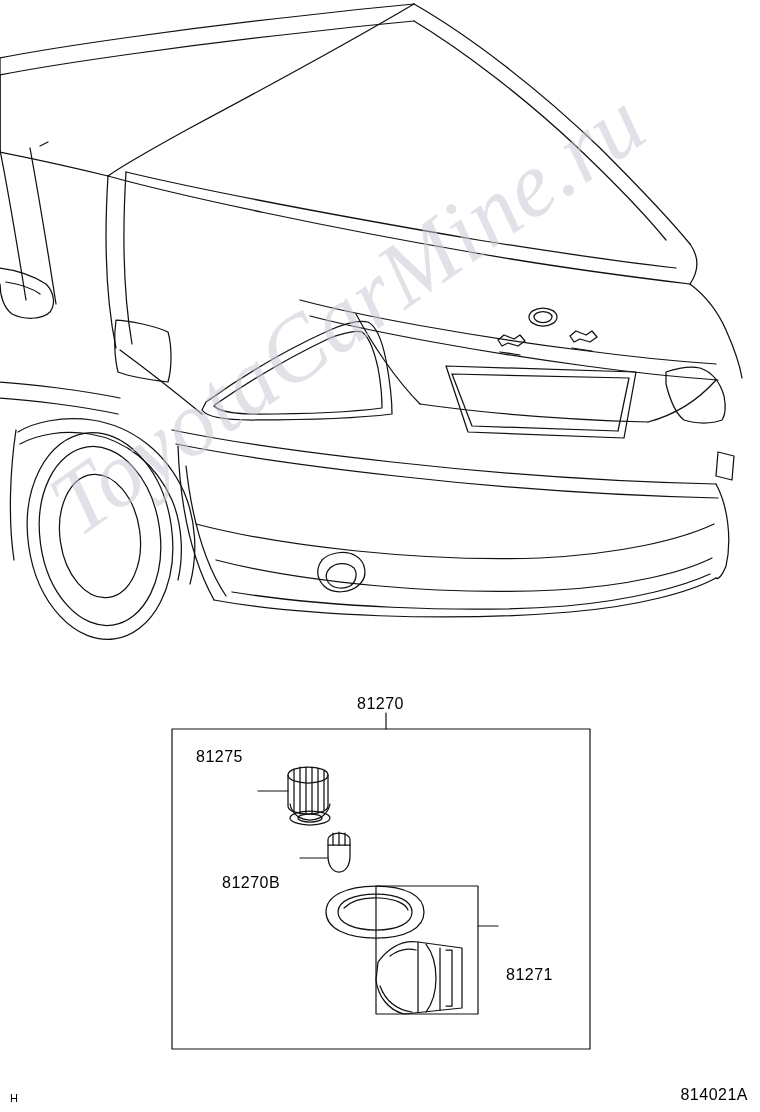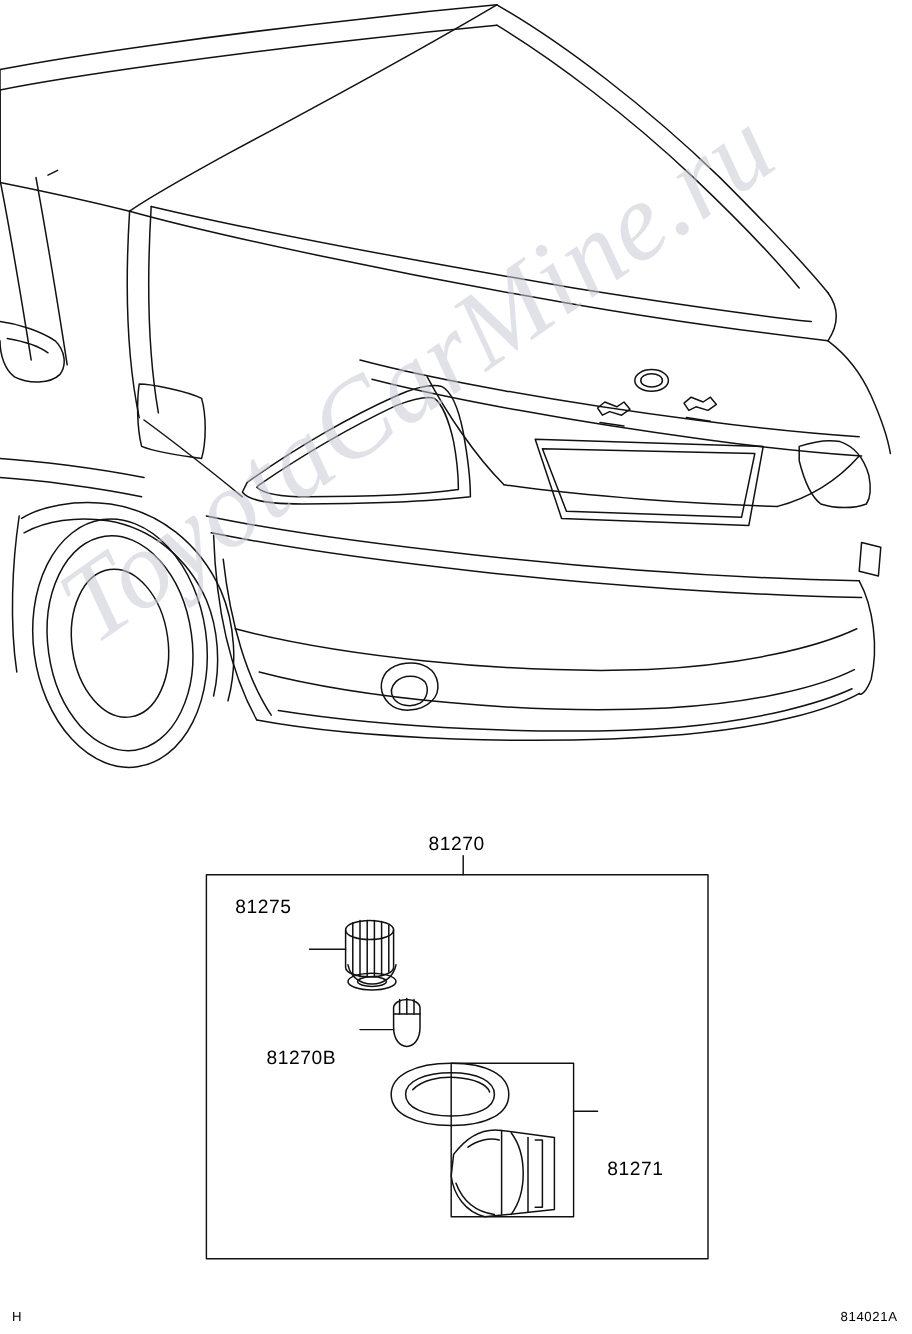--- a/index.html
+++ b/index.html
@@ -64,21 +64,21 @@
     left: 10px;
     bottom: 8px;
     font-size: 11px;
     font-family: "Liberation Sans", sans-serif;
     color: #000;
   }
   .footer-right {
     position: absolute;
     right: 12px;
     bottom: 8px;
-    font-size: 11px;
+    font-size: 16px;
     font-family: "Liberation Sans", sans-serif;
     color: #000;
     letter-spacing: 0.5px;
   }
 </style>
 </head>
 <body>
 
 <div id="diagram-root">
 

